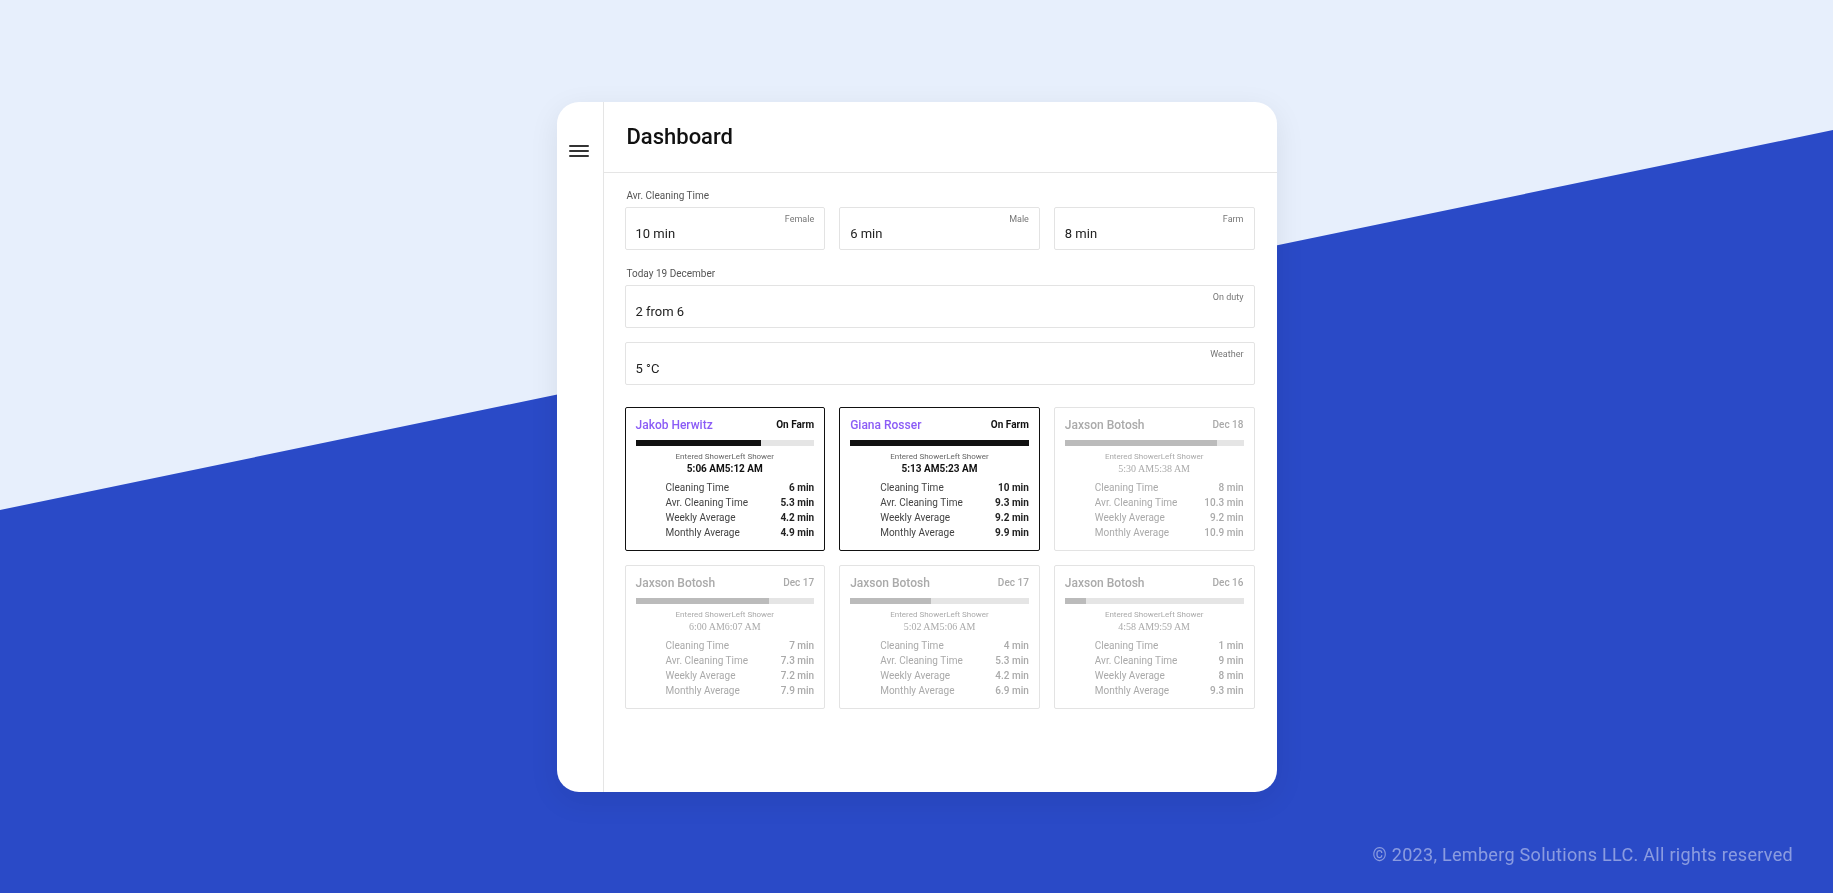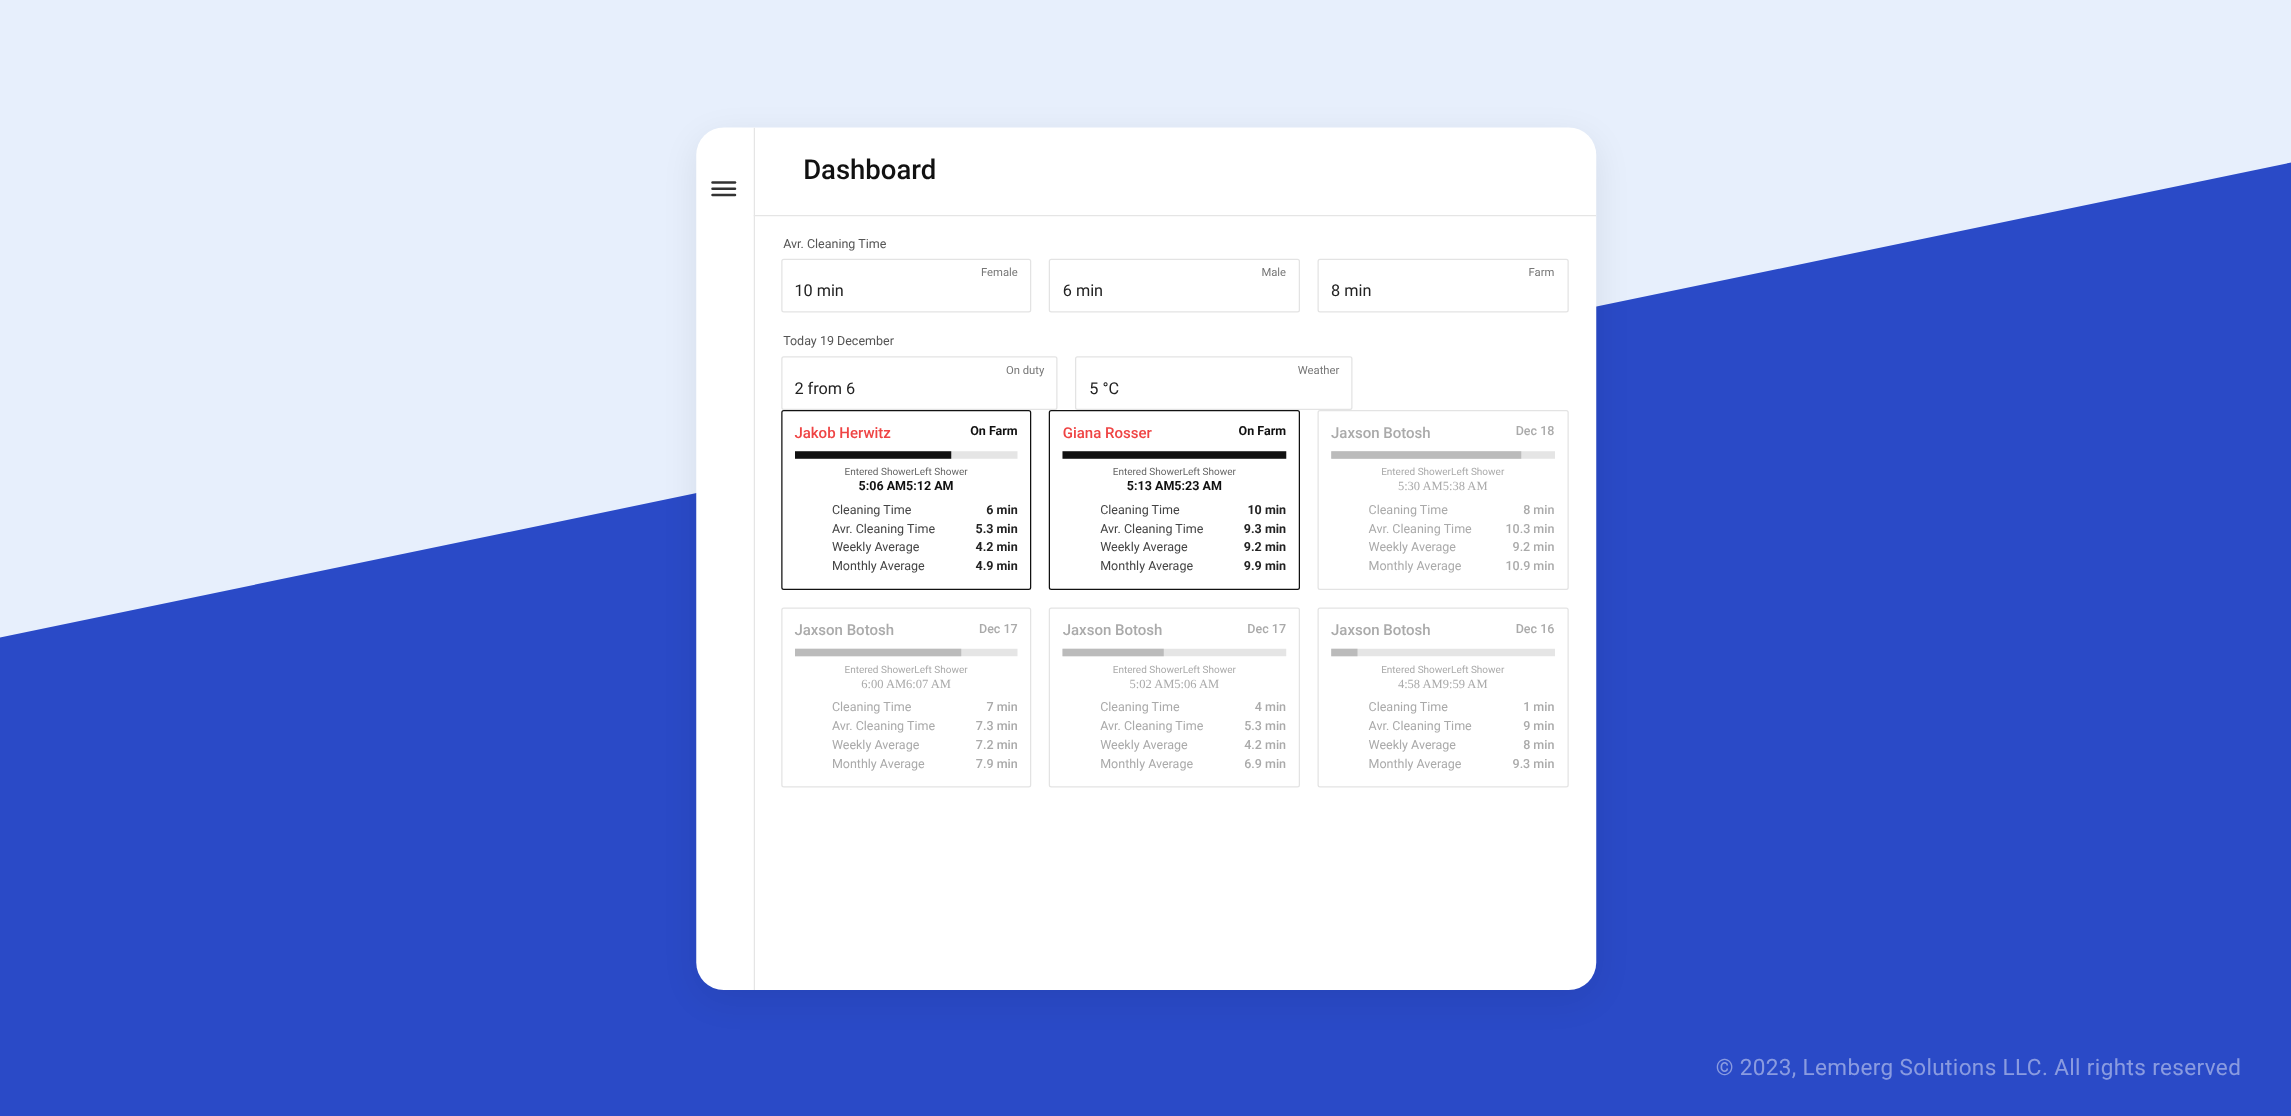--- a/index.html
+++ b/index.html
@@ -55,30 +55,30 @@
   }
   .burger span{display:block;height:2px;background:#333;margin:3px 0;border-radius:1px;}
   .header{
     position:absolute;
     left:46px;right:0;top:0;
     height:70px;
     border-bottom:1px solid #e5e5e5;
     display:flex;align-items:center;
     padding:0 24px;
   }
-  .header h1{font-size:22px;font-weight:500;margin:16px;color:#111;}
+  .header h1{font-size:22px;font-weight:500;margin:0;color:#111;}
   .content{
     position:absolute;
     left:46px;right:0;top:70px;bottom:0;
     padding:18px 22px 10px 22px;
     overflow:hidden;
   }
   .sec-label{font-size:10px;color:#555;margin:0 0 6px 2px;}
   .row3{display:flex;gap:14px;margin-bottom:18px;}
-  .row2{display:flex;gap:14px;margin-bottom:0;}
+  .row2{display:flex;gap:14px;margin-bottom:22px;flex-direction:column;}
   .mini-card{
     flex:1;
     border:1px solid #e3e3e3;
     border-radius:2px;
     padding:6px 10px 8px 10px;
   }
   .mini-card .mc-label{font-size:9px;color:#777;text-align:right;}
   .mini-card .mc-value{font-size:13px;color:#222;margin-top:2px;}
   .grid3{display:grid;grid-template-columns:repeat(3,1fr);gap:14px;}
   .person-card{
@@ -88,21 +88,21 @@
     font-size:10px;
   }
   .person-card.active{border-color:#111;}
   .person-card.muted{color:#aaa;}
   .person-card.muted .pc-name,
   .person-card.muted .pc-badge,
   .person-card.muted .kv,
   .person-card.muted .ts-lbl,
   .person-card.muted .ts-val{color:#aaa;}
   .pc-top{display:flex;justify-content:space-between;align-items:center;margin-bottom:8px;}
-  .pc-name{font-size:12px;font-weight:500;color:#ef4444;}
+  .pc-name{font-size:12px;font-weight:500;color:#8b5cf6;}
   .pc-badge{font-size:10px;font-weight:700;color:#111;}
   .person-card.muted .pc-badge{font-weight:500;}
   .bar{height:6px;background:#e5e5e5;position:relative;margin-bottom:6px;}
   .bar .fill{position:absolute;left:0;top:0;bottom:0;background:#111;}
   .person-card.muted .bar .fill{background:#bbb;}
   .ts-row{display:flex;justify-content:center;margin-bottom:2px;}
   .ts-lbl{font-size:8px;color:#888;}
   .person-card.active .ts-lbl{color:#666;}
   .ts-val-row{display:flex;justify-content:center;margin-bottom:8px;}
   .ts-val{font-size:10px;font-weight:700;color:#111;}

